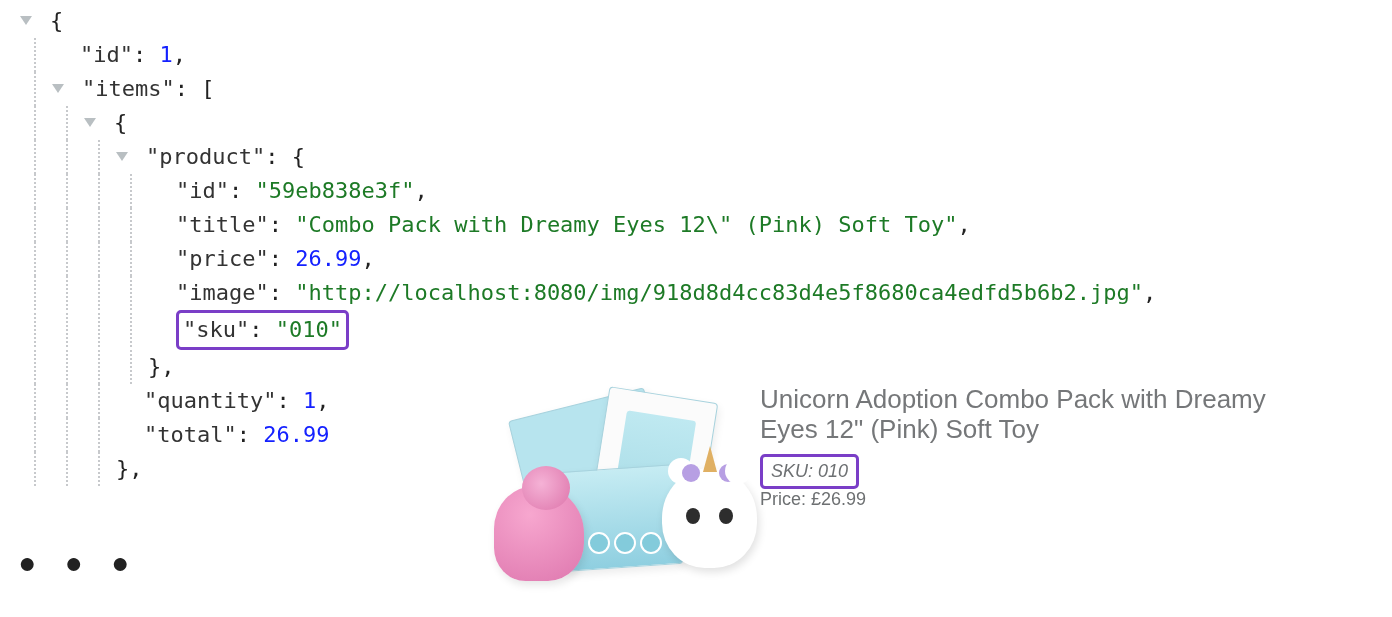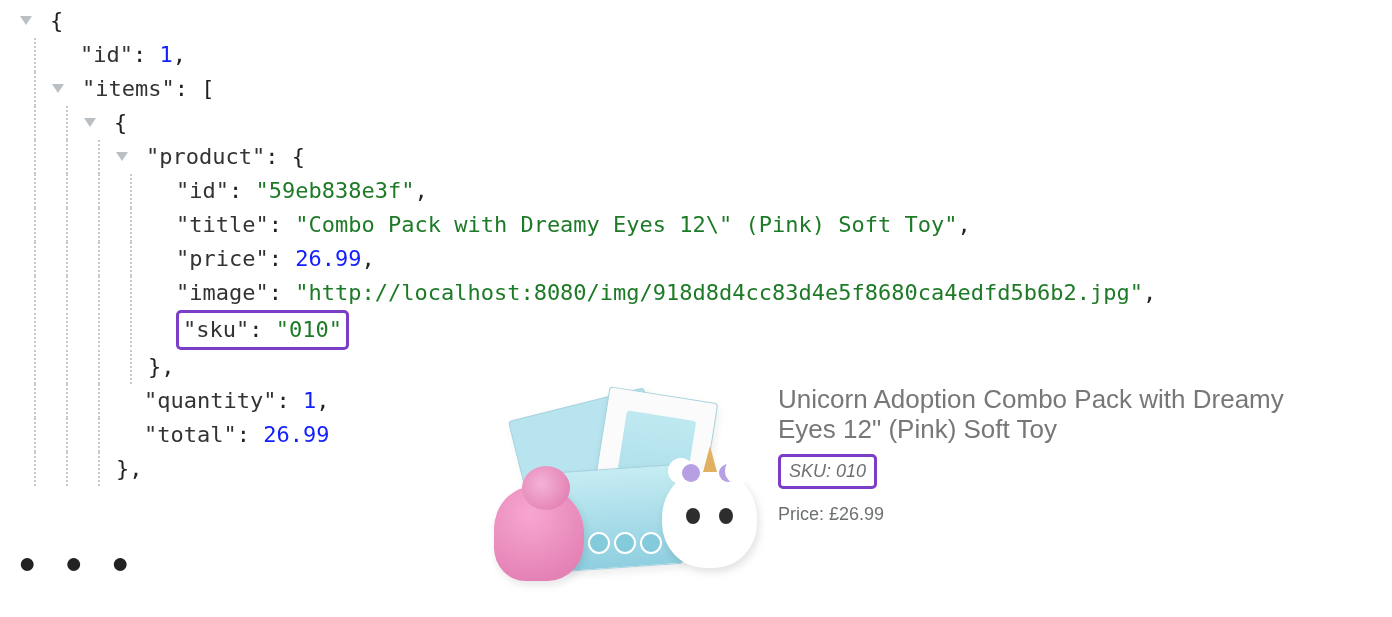--- a/index.html
+++ b/index.html
@@ -67,21 +67,20 @@
     font-weight: 700;
     color: #222;
     font-family: Arial, sans-serif;
   }
   .product-card {
     position: absolute;
     left: 500px;
     top: 376px;
     width: 880px;
     display: flex;
-    gap: 18px;
     font-family: -apple-system, BlinkMacSystemFont, "Segoe UI", Helvetica, Arial, sans-serif;
   }
   .prod-img {
     width: 260px;
     height: 210px;
     background: #ffffff;
     position: relative;
     flex-shrink: 0;
   }
   .card-panel {
@@ -134,21 +133,21 @@
     position:absolute; left:88px; top:156px; display:flex; gap:4px;
   }
   .tag{
     width:22px; height:22px; border-radius:50%;
     background:#83cbdb; border:2px solid #fff;
   }
   .prod-info { padding-top: 8px; color:#6f7274; }
   .prod-title { font-size: 26px; line-height: 30px; color:#757779; font-weight:400; margin-bottom:10px; max-width:560px;}
   .sku-line { font-size:18px; color:#6d7072; }
   .sku-highlight { border:3px solid #7a3ec7; border-radius:5px; padding:4px 8px; display:inline-block;font-style:italic; }
-  .price-line { font-size:18px; color:#6d7072; margin-top:15px; }
+  .price-line { font-size:18px; color:#6d7072; margin-top:0; }
 </style>
 </head>
 <body>
 
 <div class="code-area">
 
   <div class="line">
     <span class="gutter"><span class="tri"></span></span>
     <span class="sp"></span>
     <span class="punct">{</span>

